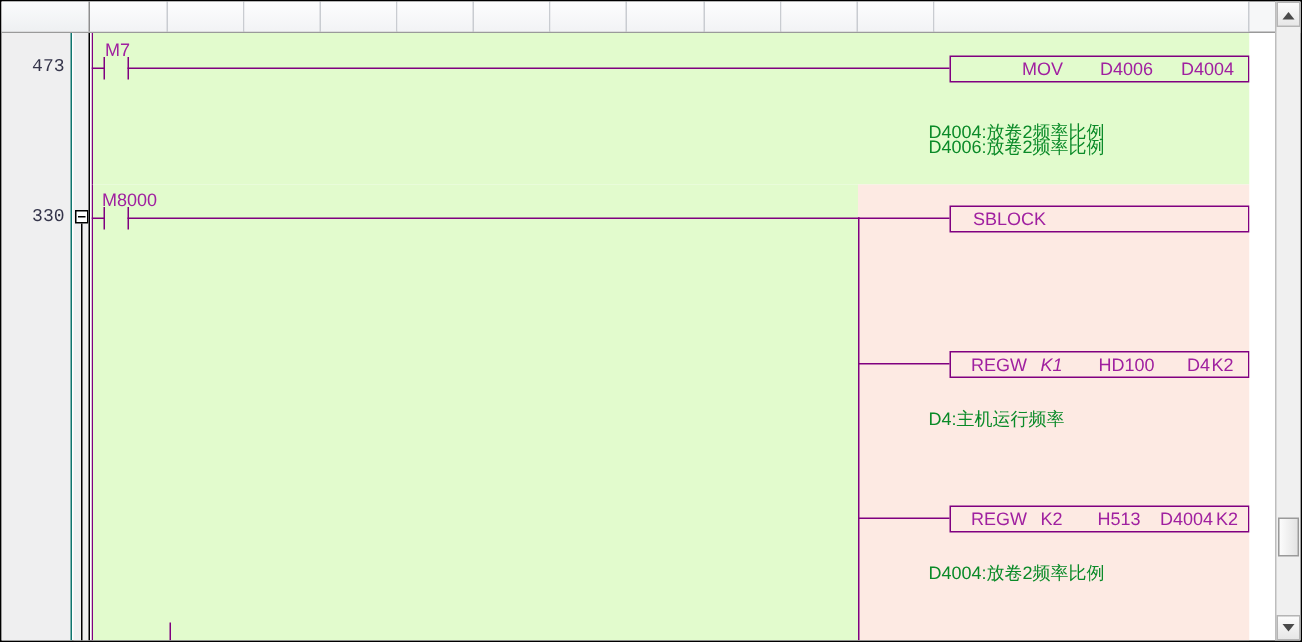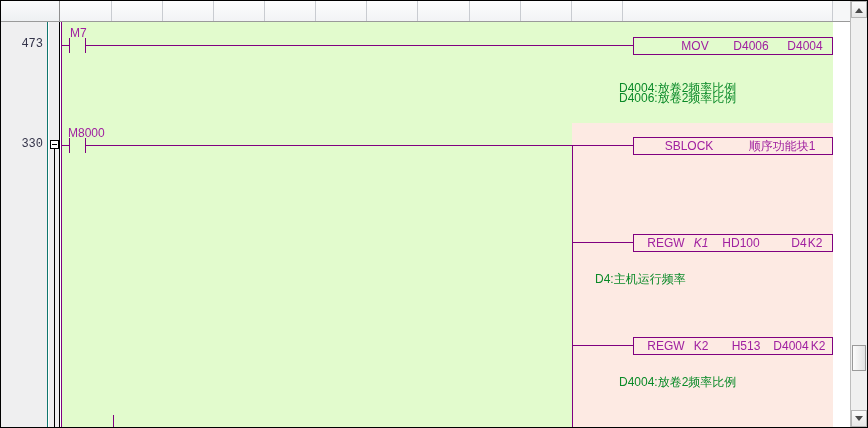--- a/index.html
+++ b/index.html
@@ -138,33 +138,32 @@
       <div class="bar r"></div>
     </div>
     <div class="hwire" style="left:0;top:123px;width:9px;"></div>
     <div class="hwire" style="left:24px;top:123px;width:488px;"></div>
 
 
     <div class="vwire" style="left:511px;top:123px;height:282px;"></div>
 
     <div class="hwire" style="left:511px;top:123px;width:61px;"></div>
     <div class="ibox" style="left:572px;top:115px;width:200px;">
-      <span class="fld" style="left:20px;width:70px;">SBLOCK</span>
-      <span class="fld" style="left:100px;width:96px;">顺序功能块1</span>
+      <span class="fld" style="left:4px;width:70px;">SBLOCK</span>
     </div>
 
     <div class="hwire" style="left:511px;top:220px;width:61px;"></div>
     <div class="ibox" style="left:572px;top:212px;width:200px;">
       <span class="fld" style="left:8px;width:48px;">REGW</span>
       <span class="fld" style="left:54px;width:26px;font-style:italic;">K1</span>
-      <span class="fld" style="left:84px;width:46px;">HD100</span>
+      <span class="fld" style="left:94px;width:46px;">HD100</span>
       <span class="fld" style="left:152px;width:26px;">D4</span>
       <span class="fld" style="left:168px;width:26px;">K2</span>
     </div>
-    <div class="cmt" style="left:534px;top:250px;">D4:主机运行频率</div>
+    <div class="cmt" style="left:558px;top:250px;">D4:主机运行频率</div>
 
     <div class="hwire" style="left:511px;top:323px;width:61px;"></div>
     <div class="ibox" style="left:572px;top:315px;width:200px;">
       <span class="fld" style="left:8px;width:48px;">REGW</span>
       <span class="fld" style="left:54px;width:26px;">K2</span>
       <span class="fld" style="left:92px;width:40px;">H513</span>
       <span class="fld" style="left:134px;width:46px;">D4004</span>
       <span class="fld" style="left:172px;width:24px;">K2</span>
     </div>
     <div class="cmt" style="left:558px;top:353px;">D4004:放卷2频率比例</div>

